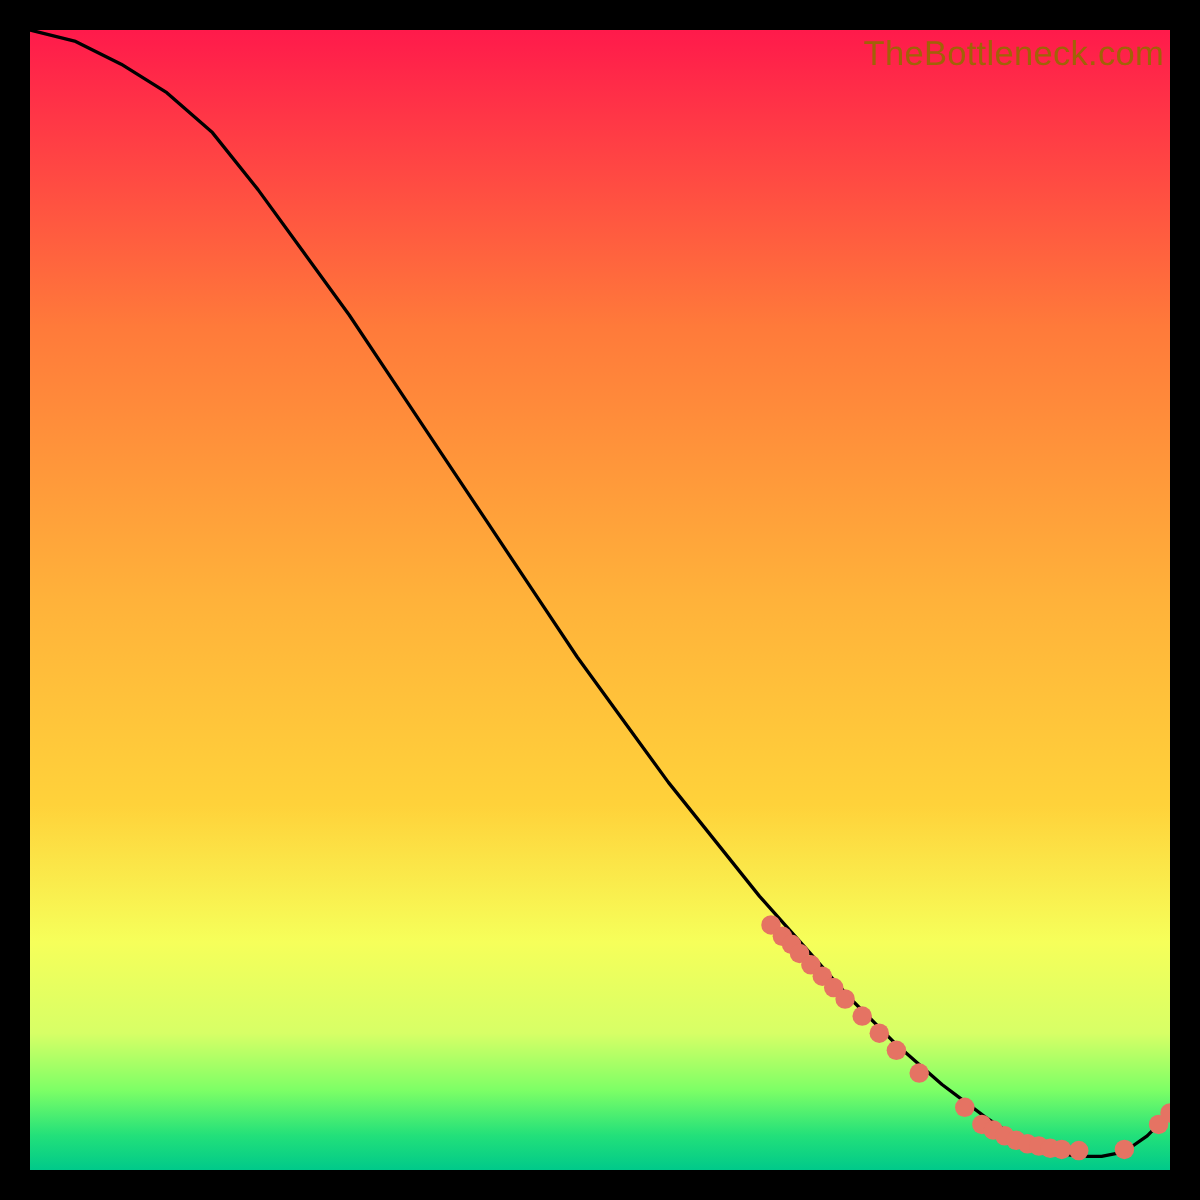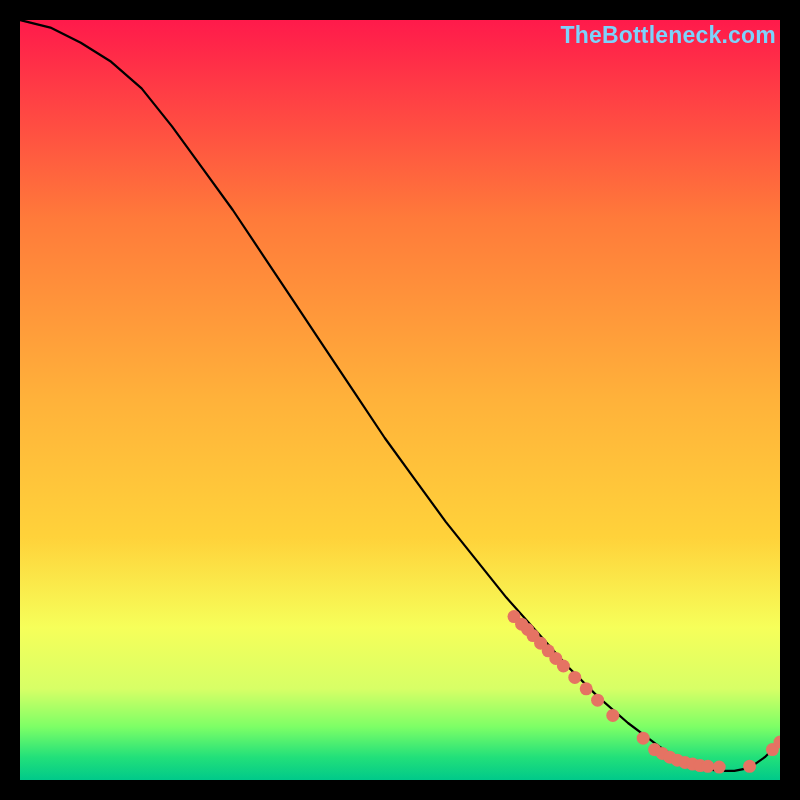--- a/index.html
+++ b/index.html
@@ -23,23 +23,23 @@
     position: absolute;
     left: 0;
     top: 0;
     width: 760px;
     height: 760px;
   }
   .watermark {
     position: absolute;
     top: 2px;
     right: 4px;
-    color: #7dd3fc;
+    color: #a16207;
     font-size: 23px;
-    font-weight: 700;
+    font-weight: 400;
     letter-spacing: 0.2px;
     user-select: none;
   }
   svg { display: block; }
 </style>
 </head>
 <body>
 
 <div class="frame">
   <svg class="plot" viewBox="0 0 760 760">

